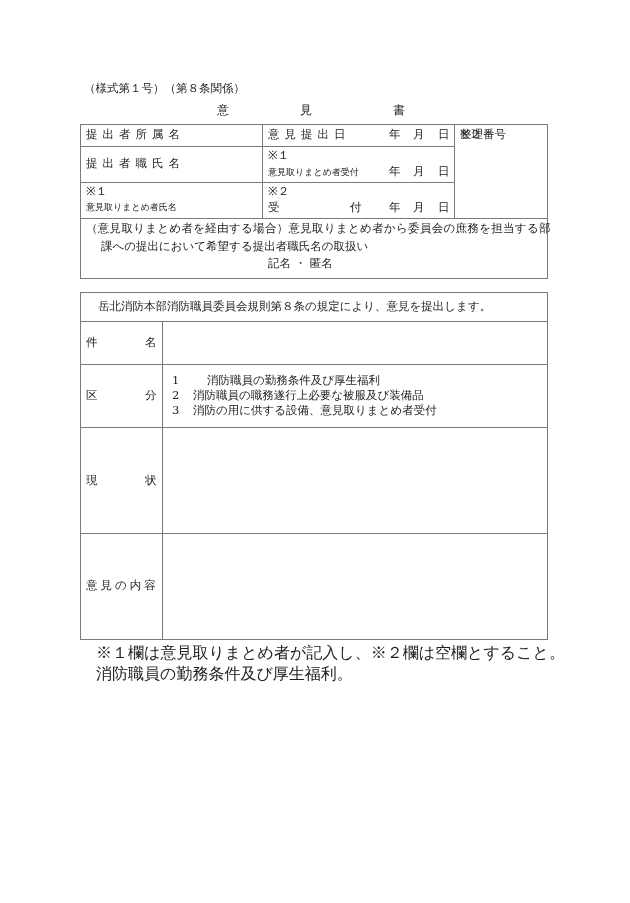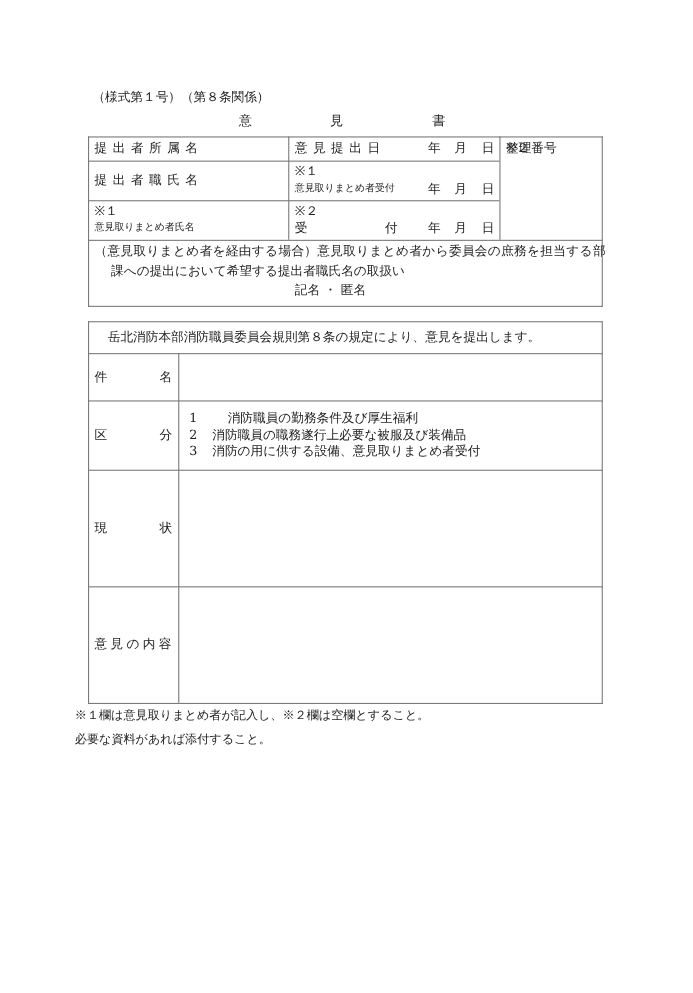--- a/index.html
+++ b/index.html
@@ -5,21 +5,21 @@
   html, body { margin:0; padding:0; background:#ffffff; }
   body { width:630px; height:903px; position:relative; overflow:hidden;
          font-family:"DejaVu Serif","Liberation Serif",serif; color:#222; font-size:11.5px; }
   .abs { position:absolute; }
   .form-label { left:84px; top:81px; font-size:11.5px; }
   .title { top:102px; font-size:12px; }
   .line { position:absolute; background:#7a7a7a; }
   .cell-text { position:absolute; white-space:nowrap; line-height:1.2; }
   .small { font-size:9px; }
   .spaced { letter-spacing:5px; }
-  .note { left:68px; font-size:11px; }
+  .note { left:96px; font-size:16px; }
 </style>
 </head>
 <body>
 
 <div class="abs form-label">（様式第１号）（第８条関係）</div>
 <div class="abs title" style="left:217px;">意</div>
 <div class="abs title" style="left:300px;">見</div>
 <div class="abs title" style="left:393px;">書</div>
 
 <div>
@@ -96,13 +96,13 @@
 
   <div class="cell-text" style="left:86px; top:474px;">現</div>
   <div class="cell-text" style="left:145px; top:474px;">状</div>
   <div class="cell-text" style="left:164px; top:429px; width:381px; height:102px;"></div>
 
   <div class="cell-text" style="left:86px; top:579px; letter-spacing:3px;text-align:center;">意見の内容</div>
   <div class="cell-text" style="left:164px; top:535px; width:381px; height:102px;"></div>
 </div>
 
 <div class="abs note" style="top:643px;">※１欄は意見取りまとめ者が記入し、※２欄は空欄とすること。</div>
-<div class="abs note" style="top:664px;">必要な資料があれば添付すること。</div>
+<div class="abs note" style="top:664px;">消防職員の勤務条件及び厚生福利。</div>
 
 </body></html>

